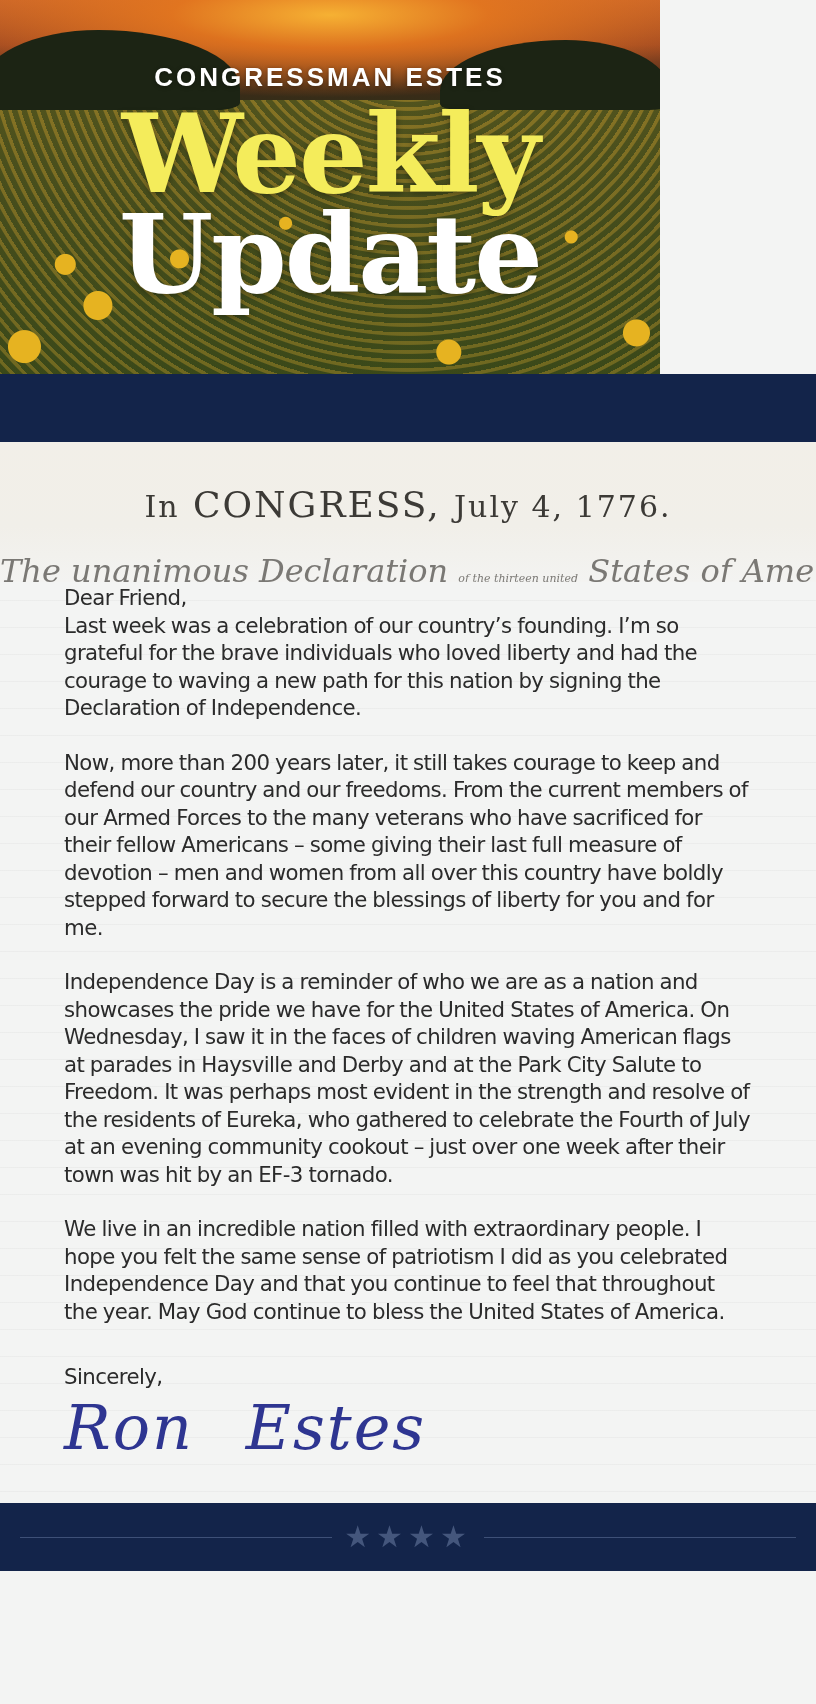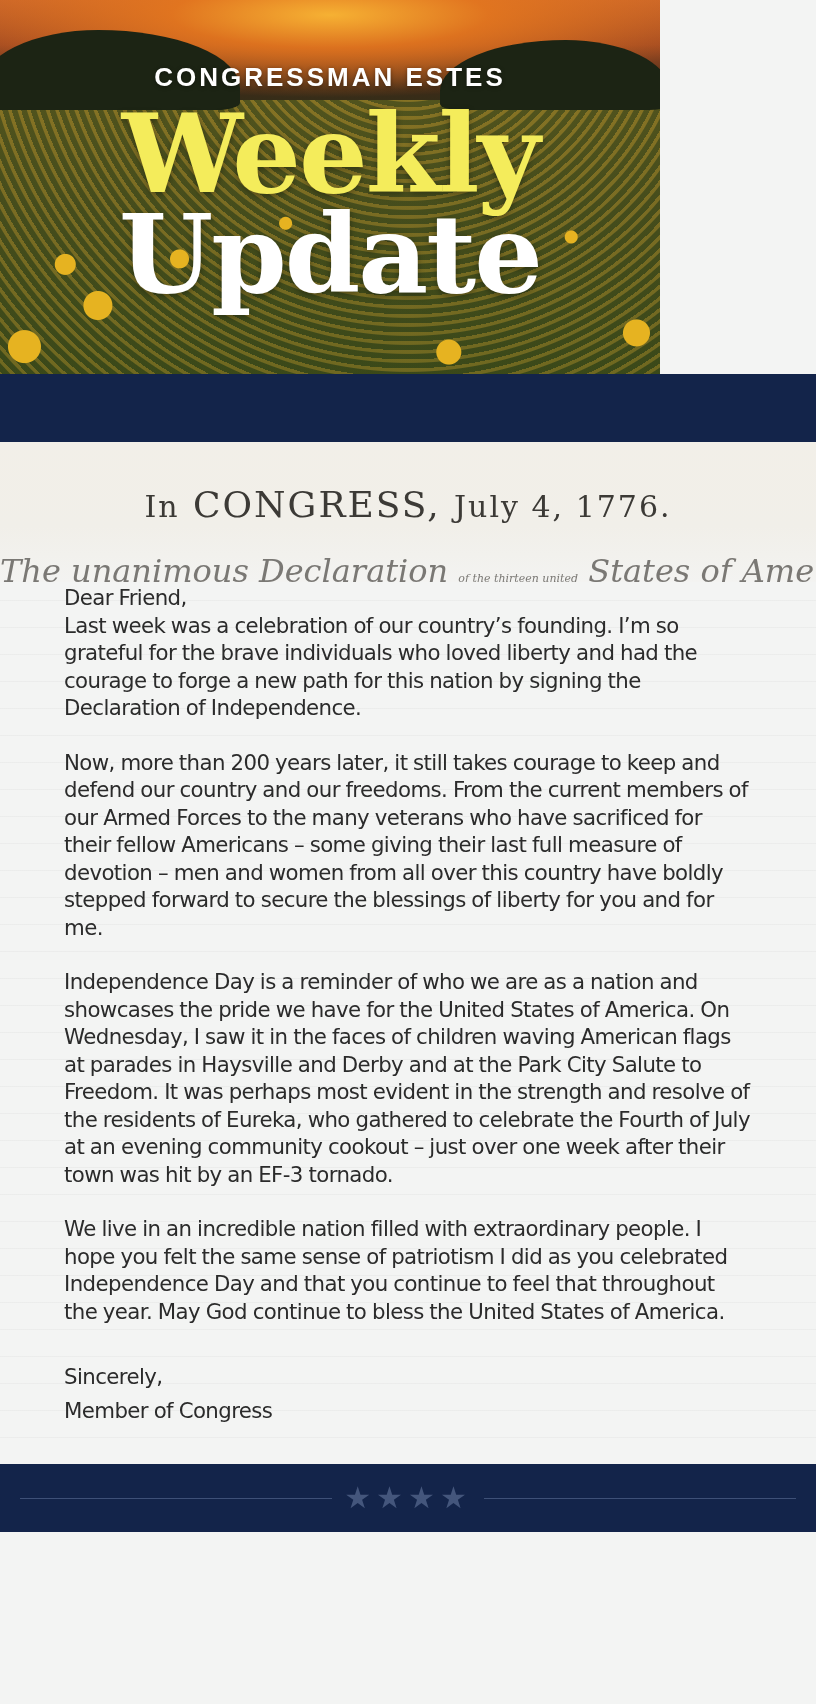--- a/index.html
+++ b/index.html
@@ -141,26 +141,26 @@
   </div>
   <div class="line2">
     <span>The unanimous Declaration</span>
     <span class="small">of the thirteen united</span>
     <span>States of America.</span>
   </div>
 </section>
 
 <main class="letter">
   <p class="greeting">Dear Friend,</p>
-  <p class="para">Last week was a celebration of our country’s founding. I’m so grateful for the brave individuals who loved liberty and had the courage to forge a new path for this nation by signing the Declaration of Independence.</p>
+  <p class="para">Last week was a celebration of our country’s founding. I’m so grateful for the brave individuals who loved liberty and had the courage to waving a new path for this nation by signing the Declaration of Independence.</p>
   <p class="para">Now, more than 200 years later, it still takes courage to keep and defend our country and our freedoms. From the current members of our Armed Forces to the many veterans who have sacrificed for their fellow Americans – some giving their last full measure of devotion – men and women from all over this country have boldly stepped forward to secure the blessings of liberty for you and for me.</p>
   <p class="para">Independence Day is a reminder of who we are as a nation and showcases the pride we have for the United States of America. On Wednesday, I saw it in the faces of children waving American flags at parades in Haysville and Derby and at the Park City Salute to Freedom. It was perhaps most evident in the strength and resolve of the residents of Eureka, who gathered to celebrate the Fourth of July at an evening community cookout – just over one week after their town was hit by an EF-3 tornado.</p>
   <p class="para">We live in an incredible nation filled with extraordinary people. I hope you felt the same sense of patriotism I did as you celebrated Independence Day and that you continue to feel that throughout the year. May God continue to bless the United States of America.</p>
   <p class="closing">Sincerely,</p>
-  <p class="title">Member of Congress</p>
+  <div class="signature">Ron Estes</div>
 </main>
 
 <footer class="footer">
   <div class="rule-left"></div>
   <div class="stars">
     <span class="star">★</span><span class="star">★</span><span class="star">★</span><span class="star">★</span>
   </div>
   <div class="rule-right"></div>
 </footer>
 

